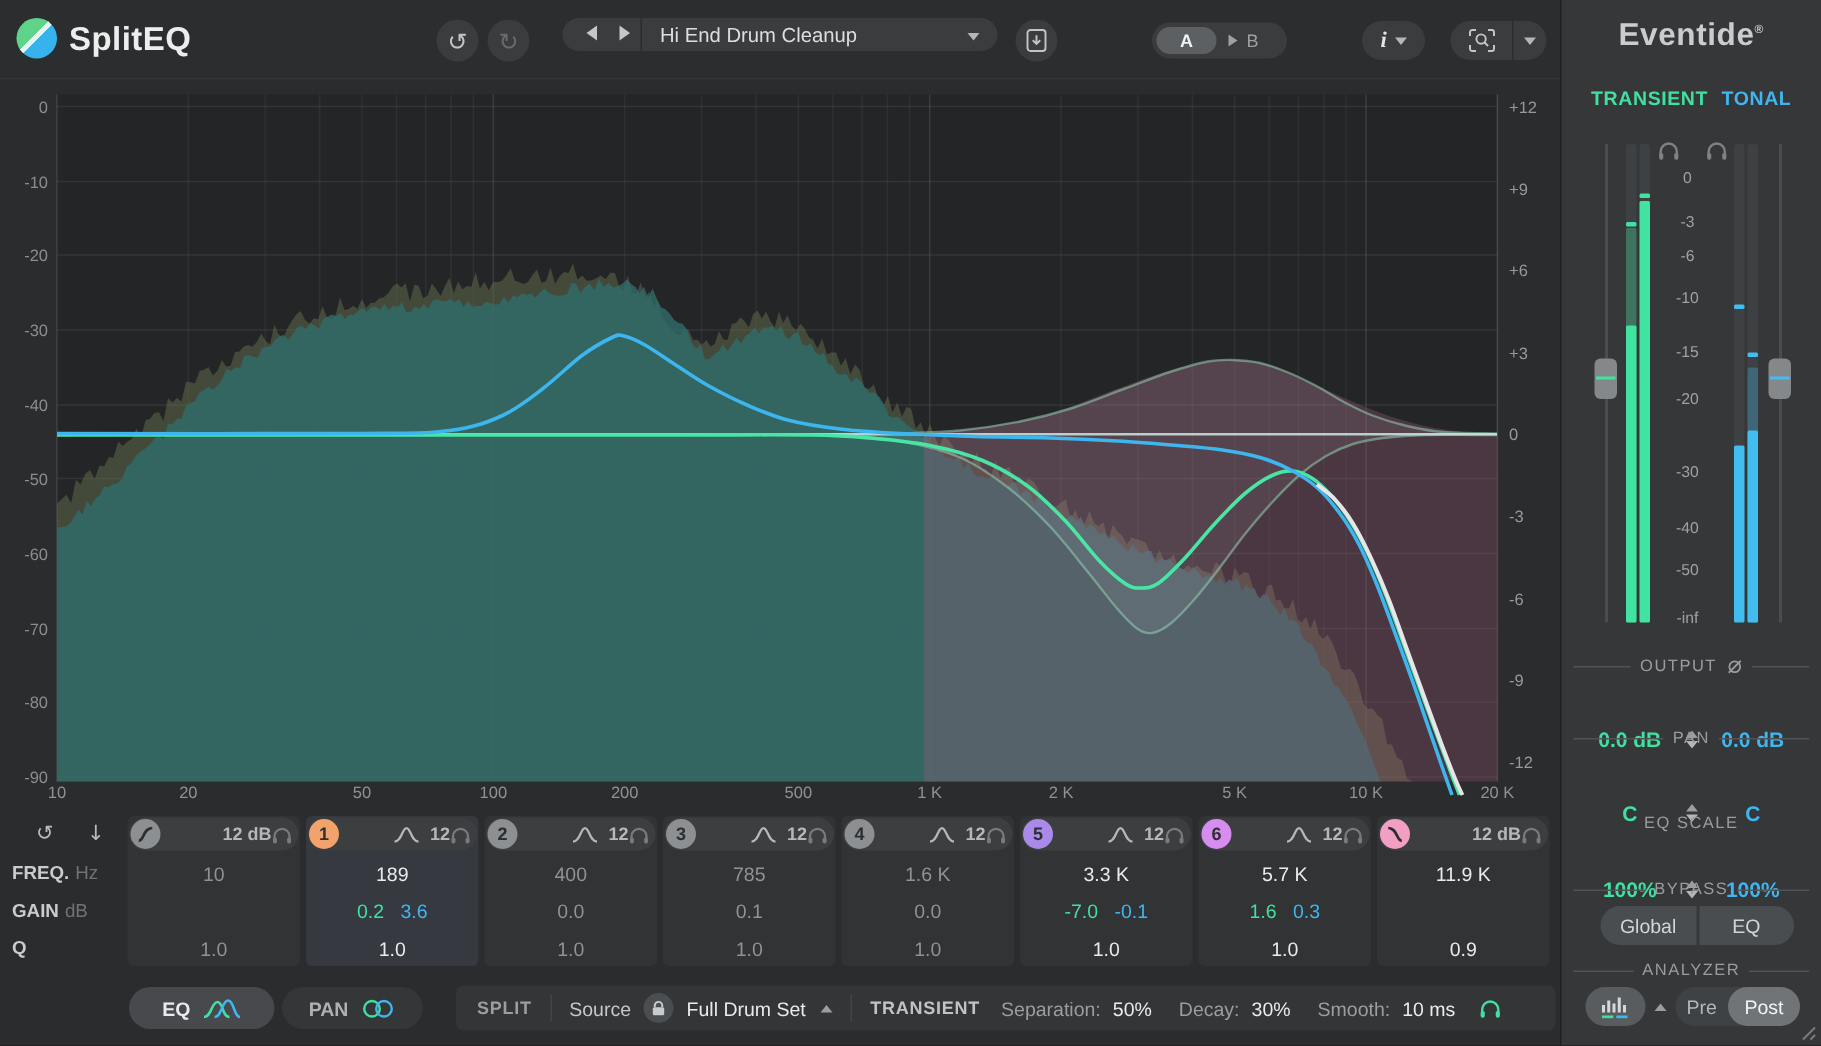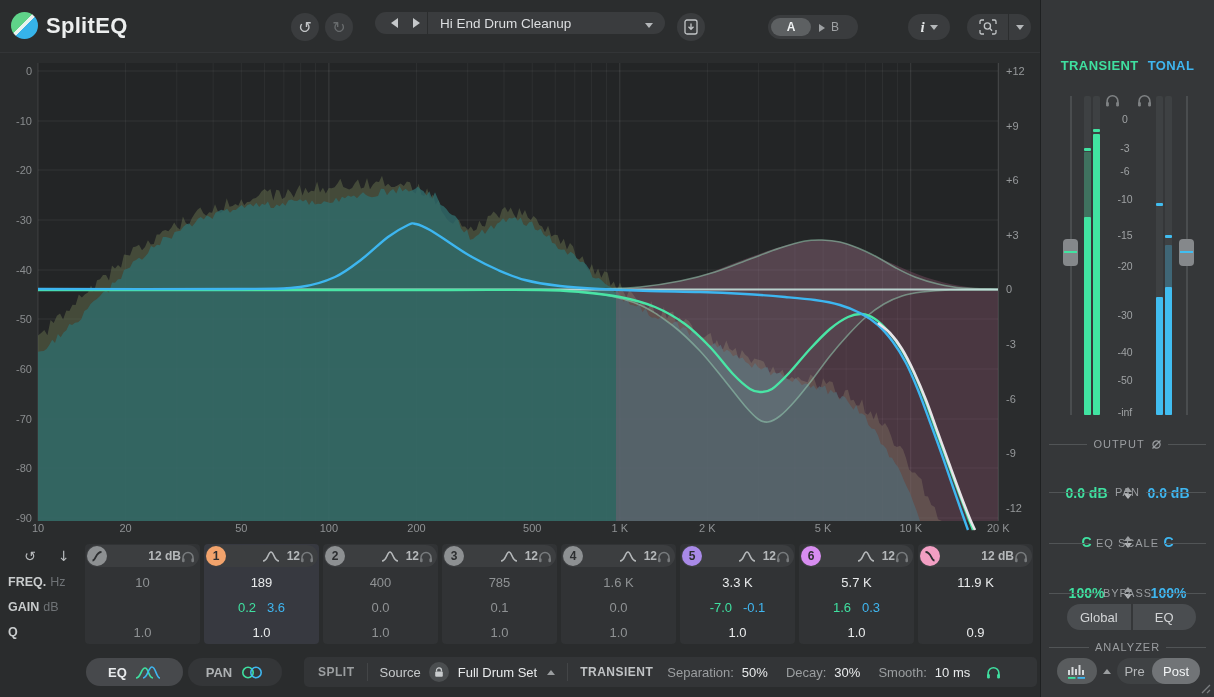--- a/index.html
+++ b/index.html
@@ -466,20 +466,21 @@
         <svg width="15" height="14" viewBox="0 0 14 13">
           <path d="M2,11 V7.5 a5,5 0 0 1 10,0 V11" stroke="#3fe0a0" fill="none" stroke-width="1.5"></path>
           <rect x="1" y="8.3" width="2.6" height="4.2" rx="1.2" fill="#3fe0a0"></rect>
           <rect x="10.4" y="8.3" width="2.6" height="4.2" rx="1.2" fill="#3fe0a0"></rect>
         </svg>
       </span>
     </div>
   </div>
 
   <div id="right-panel">
+    <div id="brand"><span>Eventide</span><sup>®</sup></div>
     <div id="tt-row">
       <span id="tt-transient" style="color: rgb(63, 224, 160);">TRANSIENT</span>
       <span id="tt-tonal" style="color: rgb(63, 182, 240);">TONAL</span>
     </div>
     <div id="meter-block">
         <div style="position: absolute; left: 64px; top: 93px;"><svg width="15" height="14" viewBox="0 0 14 13">
             <path d="M2,11 V7.5 a5,5 0 0 1 10,0 V11" stroke="#7f8284" fill="none" stroke-width="1.5"></path>
             <rect x="1" y="8.3" width="2.6" height="4.2" rx="1.2" fill="#7f8284"></rect>
             <rect x="10.4" y="8.3" width="2.6" height="4.2" rx="1.2" fill="#7f8284"></rect>
           </svg></div>
@@ -545,21 +546,21 @@
         <i></i>
       </div>
     <div class="val-row" style="top:506px;">
       <span class="v" style="color:#3fe0a0;">C</span>
       <span class="stepper">
           <span class="tri tri-u"></span>
           <span class="tri tri-d"></span>
         </span>
       <span class="v" style="color:#3fb6f0;">C</span>
     </div>
-    <div class="sec-head" style="top:537px;">
+    <div class="sec-head" style="top:537px;flex-direction:column;">
         <i></i>
         <span>EQ SCALE</span>
         <i></i>
       </div>
     <div class="val-row" style="top:557px;">
       <span class="v" style="color:#3fe0a0;">100%</span>
       <span class="stepper">
           <span class="tri tri-u"></span>
           <span class="tri tri-d"></span>
         </span>

